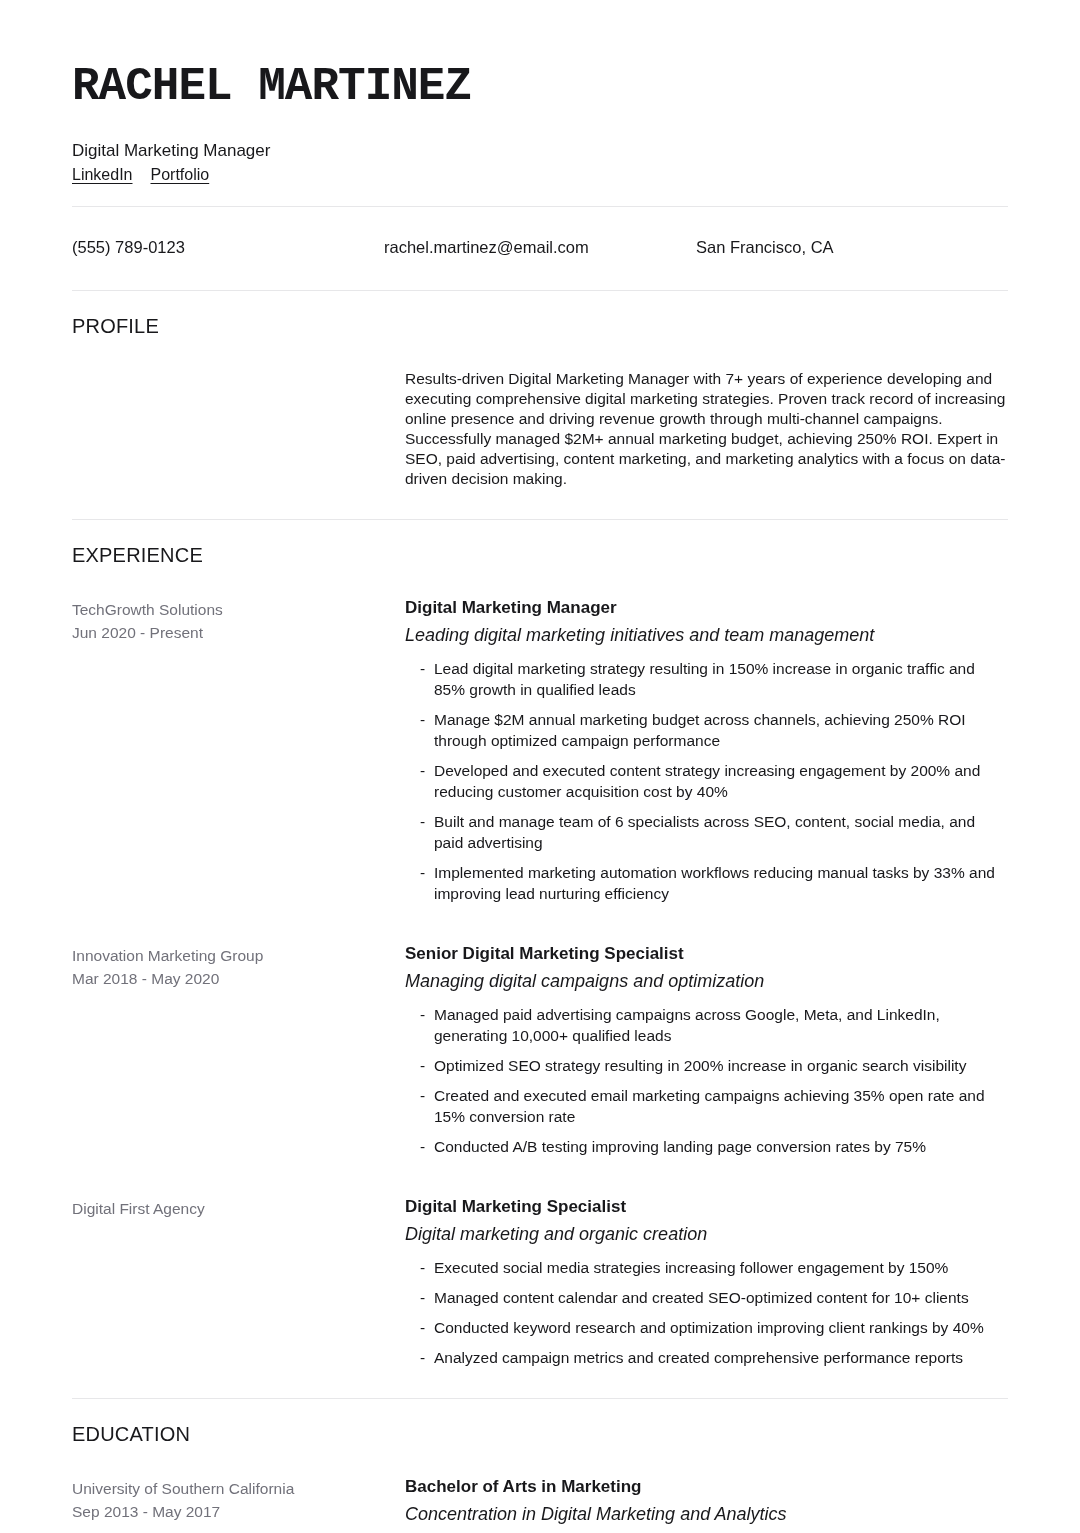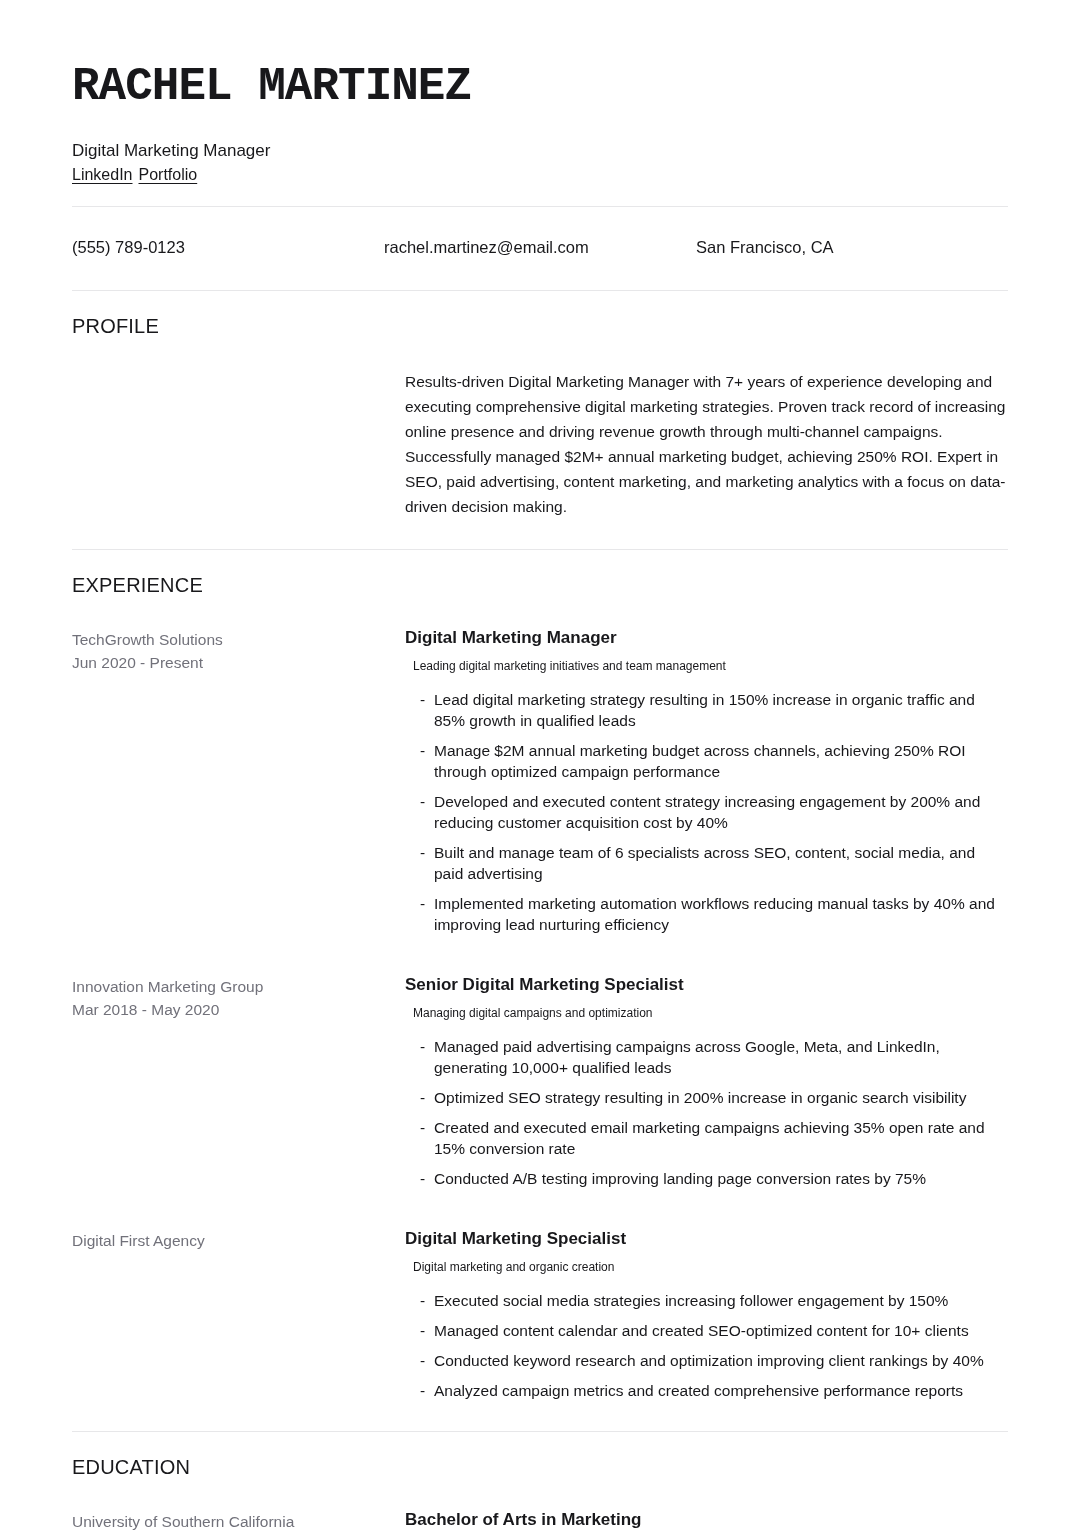--- a/index.html
+++ b/index.html
@@ -32,21 +32,21 @@
     margin: 0 0 30px 0;
     color: var(--text);
     font-family: Liberation Mono, monospace;
   }
   .person-title {
     font-size: 17px;
     line-height: 22px;
     margin: 0 0 4px 0;
     color: var(--text);
   }
-  .header-links { display: flex; gap: 6px; }
+  .header-links { display: flex; gap: 18px; }
   .header-links a {
     font-size: 16px;
     color: var(--text);
     text-decoration: underline;
     text-underline-offset: 3px;
     cursor: pointer;
   }
 
   hr.divider {
     border: none;
@@ -91,29 +91,30 @@
   }
 
   .entry-right h3.position-title {
     font-size: 17px;
     font-weight: 700;
     margin: 0 0 7px 0;
     line-height: 20px;
     color: var(--text);
   }
   .entry-right .position-subtitle {
-    font-size: 12px;
+    font-size: 18px;
     line-height: 20px;
-    margin: 8px;
-    color: var(--text);
+    margin: 0;
+    color: var(--text);
+    font-style: italic;
   }
 
   .summary {
     font-size: 15.5px;
-    line-height: 25px;
+    line-height: 20px;
     margin: 0;
     color: var(--text);
     max-width: 610px;
   }
 
   ul.bullets {
     list-style: none;
     margin: 13px 0 0 15px;
     padding: 0;
     max-width: 595px;
@@ -180,21 +181,21 @@
           <div class="dates">Jun 2020 - Present</div>
         </div>
         <div class="entry-right">
           <h3 class="position-title">Digital Marketing Manager</h3>
           <p class="position-subtitle">Leading digital marketing initiatives and team management</p>
           <ul class="bullets">
             <li>Lead digital marketing strategy resulting in 150% increase in organic traffic and 85% growth in qualified leads</li>
             <li>Manage $2M annual marketing budget across channels, achieving 250% ROI through optimized campaign performance</li>
             <li>Developed and executed content strategy increasing engagement by 200% and reducing customer acquisition cost by 40%</li>
             <li>Built and manage team of 6 specialists across SEO, content, social media, and paid advertising</li>
-            <li>Implemented marketing automation workflows reducing manual tasks by 40% and improving lead nurturing efficiency</li>
+            <li>Implemented marketing automation workflows reducing manual tasks by 33% and improving lead nurturing efficiency</li>
           </ul>
         </div>
       </div>
 
       <div class="entry">
         <div class="entry-left">
           <div class="company">Innovation Marketing Group</div>
           <div class="dates">Mar 2018 - May 2020</div>
         </div>
         <div class="entry-right">

